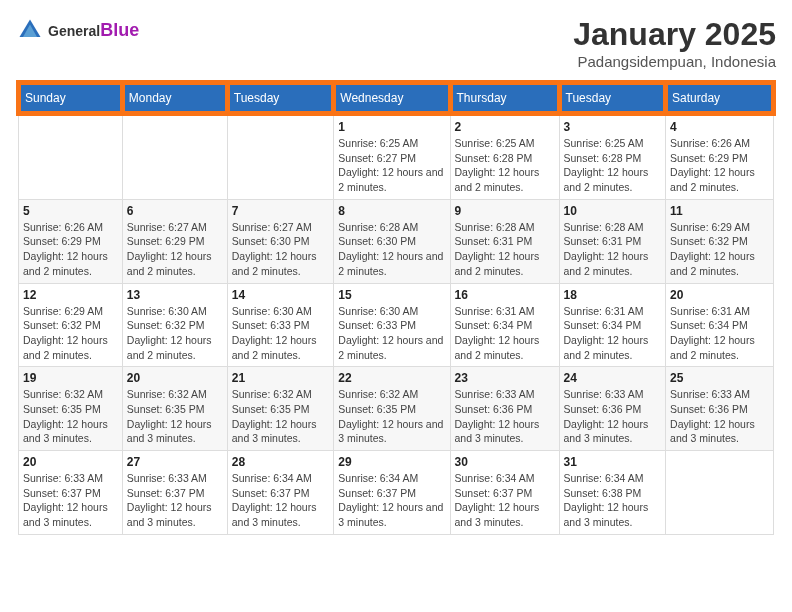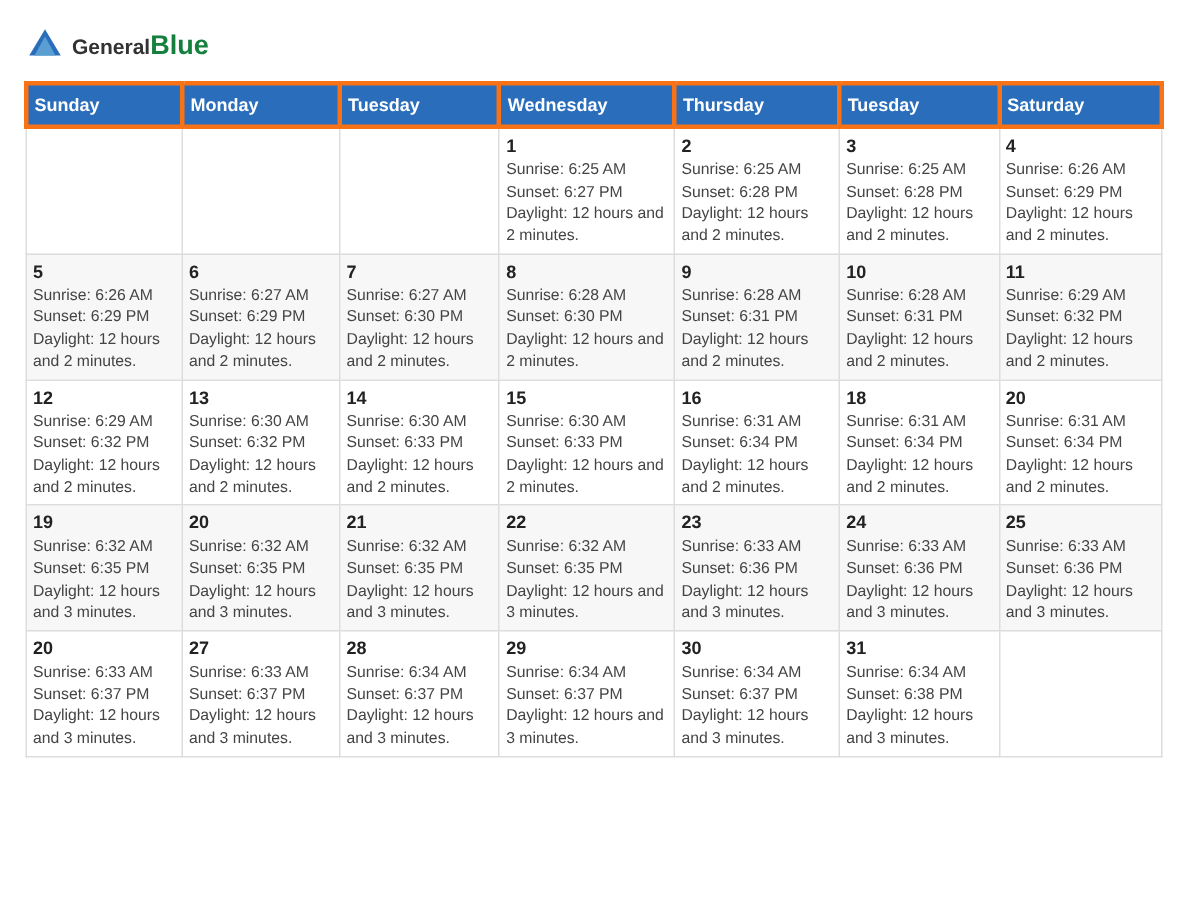--- a/index.html
+++ b/index.html
@@ -22,21 +22,21 @@
       gap: 4px;
     }
     .logo-text-general {
       font-size: 14px;
       font-weight: bold;
       color: #333;
     }
     .logo-text-blue {
       font-size: 18px;
       font-weight: bold;
-      color: #15803d;
+      color: #a21caf;
     }
     .logo-icon {
       width: 28px;
       height: 28px;
     }
     .title-block {
       text-align: right;
     }
     .title-block h1 {
       font-size: 32px;
@@ -52,22 +52,22 @@
       width: 100%;
       border-collapse: collapse;
       font-size: 11px;
     }
     thead tr th {
       background-color: #2a6ebb;
       color: #fff;
       padding: 6px 4px;
       text-align: left;
       font-size: 12px;
-      font-weight: bold;
-      border: 3px solid #f97316;
+      font-weight: normal;
+      border: 5px solid #f97316;
     }
     tbody tr td {
       border: 1px solid #ddd;
       padding: 4px 4px;
       vertical-align: top;
       min-height: 70px;
       background: #fff;
     }
     tbody tr:nth-child(even) td {
       background: #f7f7f7;
@@ -93,20 +93,24 @@
 <div class="header">
   <div class="logo">
     <svg class="logo-icon" viewBox="0 0 40 40">
       <polygon points="20,5 35,30 5,30" fill="#2a6ebb"></polygon>
       <polygon points="20,12 30,30 10,30" fill="#5a9fd4"></polygon>
     </svg>
     <div>
       <span class="logo-text-general">General</span><span class="logo-text-blue">Blue</span>
     </div>
   </div>
+  <div class="title-block">
+    <h1>January 2025</h1>
+    <h2>Padangsidempuan, Indonesia</h2>
+  </div>
 </div>
 
 <table>
   <thead>
     <tr>
     <th>Sunday</th>
         <th>Monday</th>
         <th>Tuesday</th>
         <th>Wednesday</th>
         <th>Thursday</th>

